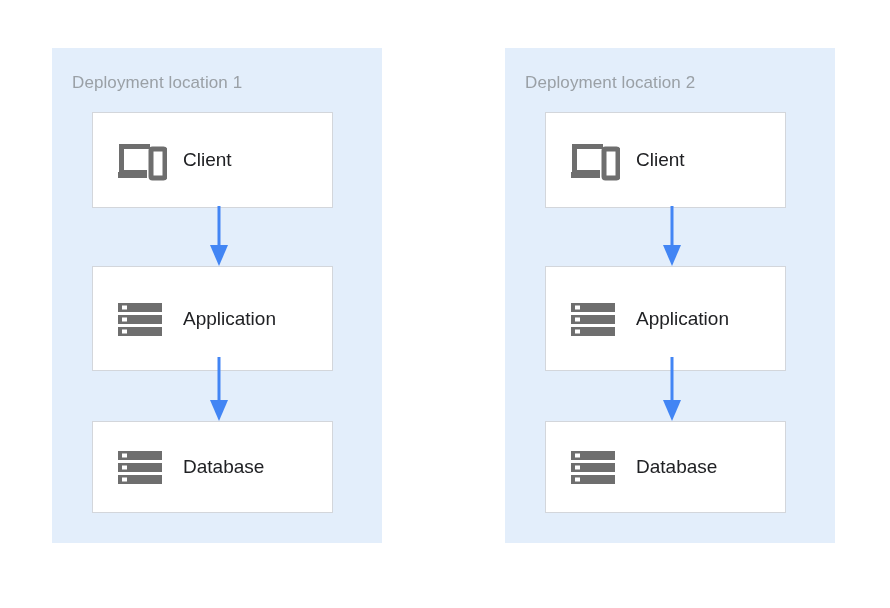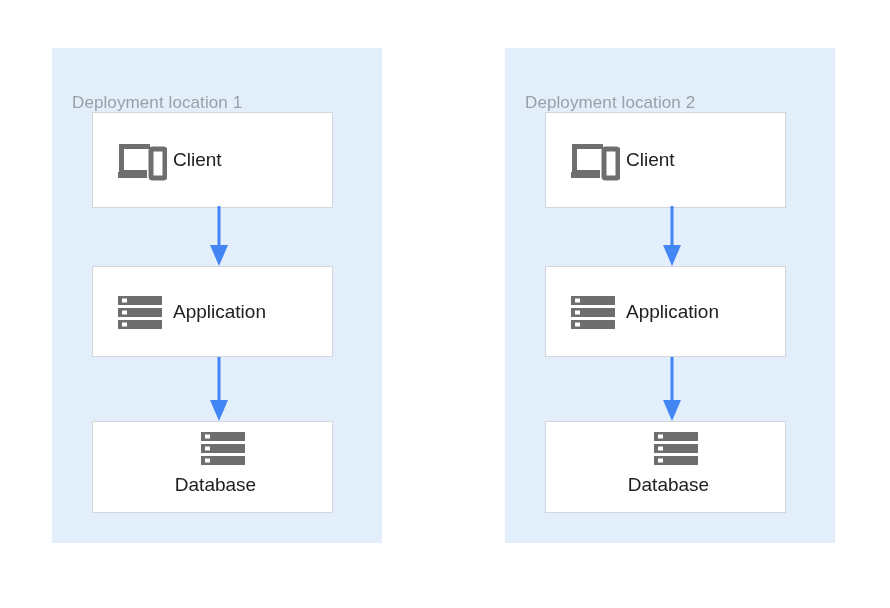--- a/index.html
+++ b/index.html
@@ -29,21 +29,21 @@
     width: 330px;
     height: 495px;
     background: #e3eefb;
     box-sizing: border-box;
   }
   .panel--left  { left: 52px; }
   .panel--right { left: 505px; text-align: right; }
 
   .panel-title {
     position: absolute;
-    top: 44px;
+    top: 24px;
     left: 20px;
     font-size: 17px;
     line-height: 22px;
     color: #9aa0a6;
     font-family: "Liberation Sans", sans-serif;
     white-space: nowrap;
     letter-spacing: 0.1px;
   }
 
   
@@ -54,32 +54,32 @@
     height: 96px;
     background: #ffffff;
     border: 1px solid #d3d6db;
     box-sizing: border-box;
     display: flex;
     flex-direction: row;
     align-items: center;
     justify-content: flex-start;
   }
   .node--client { top: 64px;  height: 96px; }
-  .node--app    { top: 218px; height: 91px; }
-  .node--db     { top: 373px; height: 92px; flex-direction: column; }
+  .node--app    { top: 218px; height: 105px; }
+  .node--db     { top: 373px; height: 92px; }
 
   .node-icon {
     width: 52px;
     height: 52px;
     margin-left: 22px;
     flex: 0 0 auto;
     display: block;
   }
   .node-label {
-    margin-left: 6px;
+    margin-left: 16px;
     font-size: 19px;
     color: #202124;
     font-family: "Liberation Sans", sans-serif;
     white-space: nowrap;
   }
 
   
   .arrow {
     position: absolute;
     left: 152px;

